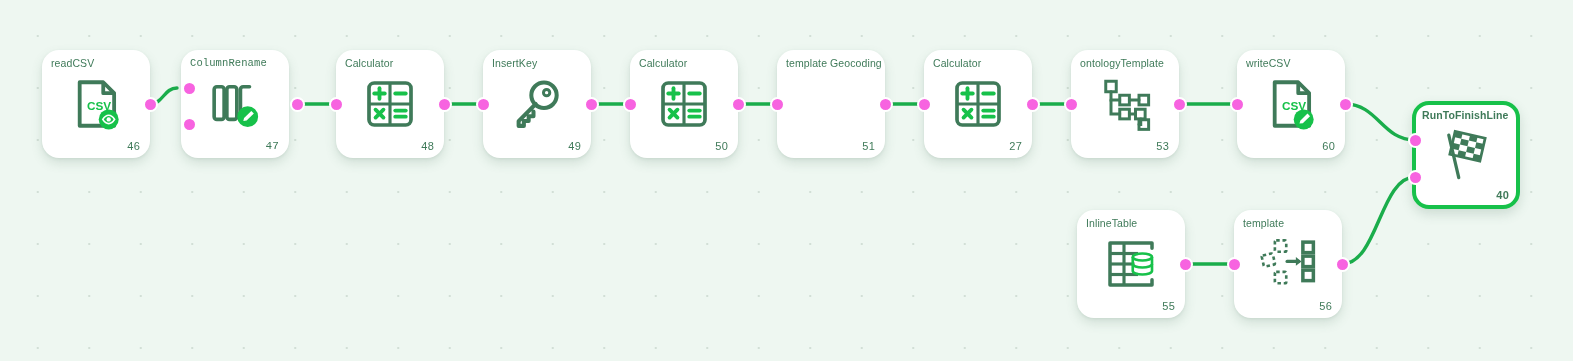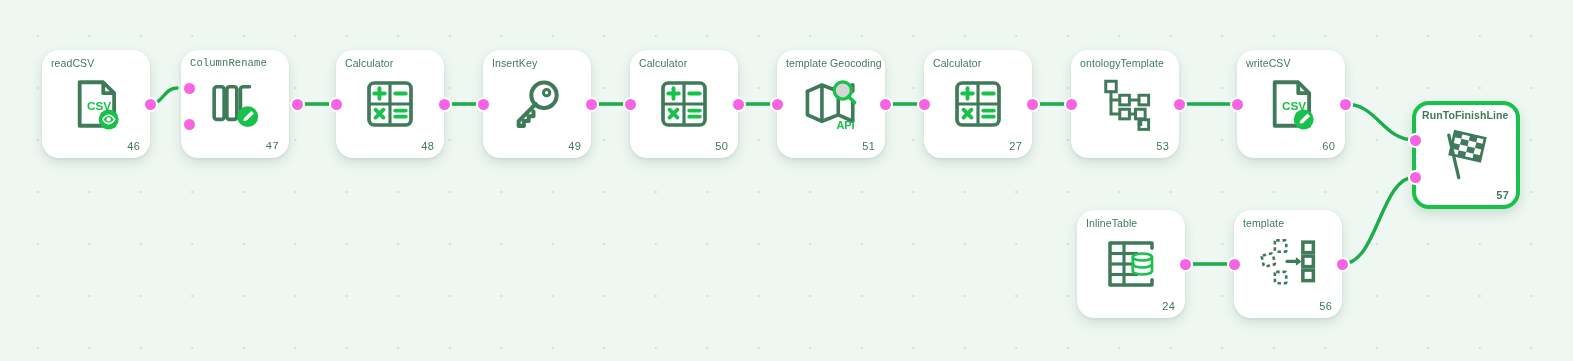--- a/index.html
+++ b/index.html
@@ -197,31 +197,20 @@
       <line x1="24.5" y1="38.5" x2="15.5" y2="47.5"></line>
       <line x1="38" y1="39.5" x2="50" y2="39.5"></line>
       <line x1="38" y1="46.5" x2="50" y2="46.5"></line>
     </g>
   </svg>
         </div>
         <div class="node-num">50</div>
       </div>
       <div class="node" style="left: 777px; top: 50px;">
         <div class="node-title">template Geocoding</div>
-        <div class="node-icon">
-          <svg id="icon-geocoding-api-icon" viewBox="0 0 64 64" width="58" height="58">
-    <path d="M6 18 L22 11 L40 18 L56 11 L56 18" fill="none" stroke="#3f7a59" stroke-width="4" stroke-linejoin="round" stroke-linecap="round"></path>
-    <path d="M6 18 L6 44 L22 51 L40 44 L56 51 L56 30" fill="none" stroke="#3f7a59" stroke-width="4" stroke-linejoin="round" stroke-linecap="round"></path>
-    <line x1="22" y1="11" x2="22" y2="51" stroke="#3f7a59" stroke-width="4"></line>
-    <line x1="40" y1="18" x2="40" y2="44" stroke="#3f7a59" stroke-width="4"></line>
-    <circle cx="45" cy="17" r="9.5" fill="#d5d5d5" stroke="#17c14a" stroke-width="3.6"></circle>
-    <line x1="51.5" y1="24" x2="58" y2="30.5" stroke="#17c14a" stroke-width="4" stroke-linecap="round"></line>
-    <text class="api-text" x="38" y="60">API</text>
-  </svg>
-        </div>
         <div class="node-num">51</div>
       </div>
       <div class="node" style="left: 924px; top: 50px;">
         <div class="node-title">Calculator</div>
         <div class="node-icon">
           <svg id="icon-calculator-icon" viewBox="0 0 64 64" width="56" height="56">
     <rect x="8" y="8" width="48" height="48" rx="6" fill="none" stroke="#3f7a59" stroke-width="4.2"></rect>
     <line x1="32" y1="9" x2="32" y2="55" stroke="#3f7a59" stroke-width="3.6"></line>
     <line x1="9" y1="32" x2="55" y2="32" stroke="#3f7a59" stroke-width="3.6"></line>
     <g stroke="#17c14a" stroke-width="4.4" stroke-linecap="round">
@@ -284,21 +273,21 @@
       <line x1="8" y1="44" x2="40" y2="44"></line>
       <line x1="24" y1="8" x2="24" y2="56"></line>
     </g>
     <g fill="none" stroke="#17c14a" stroke-width="3">
       <ellipse cx="45" cy="24" rx="11" ry="4"></ellipse>
       <path d="M34 24 V32 C34 34.2 38.9 36 45 36 C51.1 36 56 34.2 56 32 V24"></path>
       <path d="M34 32 V40 C34 42.2 38.9 44 45 44 C51.1 44 56 42.2 56 40 V32"></path>
     </g>
   </svg>
         </div>
-        <div class="node-num">24</div>
+        <div class="node-num">55</div>
       </div>
       <div class="node" style="left: 1234px; top: 210px;">
         <div class="node-title">template</div>
         <div class="node-icon">
           <svg id="icon-template-icon" viewBox="0 0 64 64" width="56" height="56">
     <g fill="none" stroke="#3f7a59" stroke-width="3" stroke-dasharray="4 3.2">
       <rect x="17" y="5" width="13" height="13" rx="1.5"></rect>
       <rect x="3" y="21" width="13" height="13" rx="1.5" transform="rotate(-13 9.5 27.5)"></rect>
       <rect x="17" y="41" width="13" height="13" rx="1.5"></rect>
     </g>
@@ -326,21 +315,21 @@
         <rect x="24.5" y="15.5" width="8.5" height="6.5"></rect>
         <rect x="41.5" y="15.5" width="8.5" height="6.5"></rect>
         <rect x="16" y="22" width="8.5" height="6.5"></rect>
         <rect x="33" y="22" width="8.5" height="6.5"></rect>
         <rect x="24.5" y="28.5" width="8.5" height="6.5"></rect>
         <rect x="41.5" y="28.5" width="8.5" height="6.5"></rect>
       </g>
     </g>
   </svg>
         </div>
-        <div class="node-num">57</div>
+        <div class="node-num">40</div>
       </div>
     </div>
 <div class="port" style="left: 142.5px; top: 96.5px;"></div>
     <div class="port" style="left: 181.5px; top: 80.5px;"></div>
     <div class="port" style="left: 181.5px; top: 116.5px;"></div>
     <div class="port" style="left: 289.5px; top: 96.5px;"></div>
     <div class="port" style="left: 328.5px; top: 96.5px;"></div>
     <div class="port" style="left: 436.5px; top: 96.5px;"></div>
     <div class="port" style="left: 475.5px; top: 96.5px;"></div>
     <div class="port" style="left: 583.5px; top: 96.5px;"></div>

